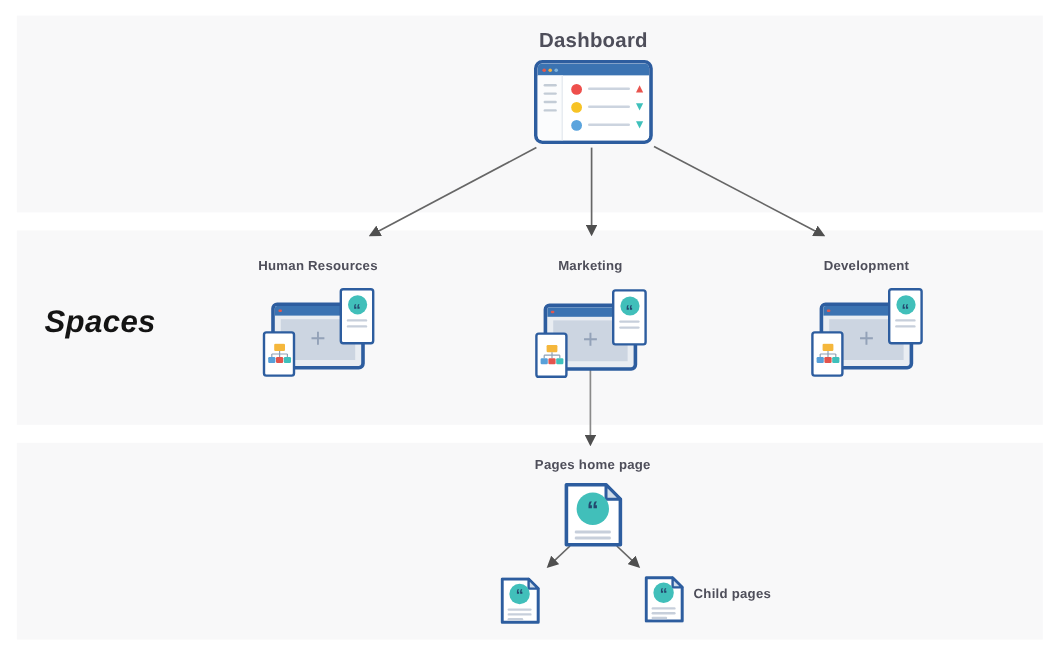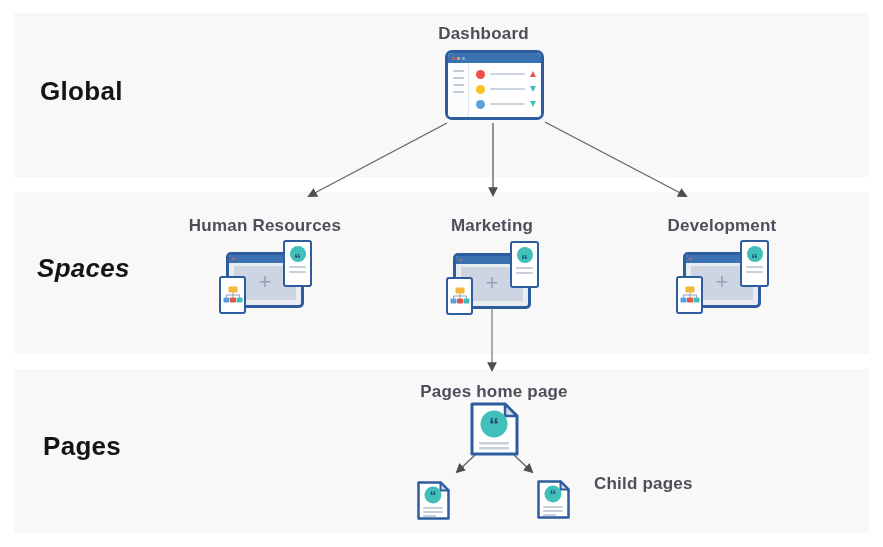--- a/index.html
+++ b/index.html
@@ -12,27 +12,27 @@
   .band { position:absolute; left:14px; width:855px; background:#f8f8f9; z-index:0; }
   .band-global { top:13px;  height:164px; }
   .band-spaces { top:192px; height:162px; }
   .band-pages  { top:369px; height:164px; }
 
   .section-label { position:absolute; z-index:3; font-size:26px; font-weight:700; color:#141414; letter-spacing:.3px; }
   .sl-global { left:40px; top:76px; }
   .sl-spaces { left:37px; top:253px;font-style:italic; }
   .sl-pages  { left:43px; top:431px; }
 
-  .node-label { position:absolute; z-index:3; font-size:17px; font-weight:700; color:#4e4e5a; letter-spacing:.2px; text-align:center; }
-  .nl-dashboard { left:434px; top:24px; width:99px; font-size:17px; }
+  .node-label { position:absolute; z-index:3; font-size:11px; font-weight:700; color:#4e4e5a; letter-spacing:.2px; text-align:center; }
+  .nl-dashboard { left:445px; top:24px; width:99px; font-size:17px; }
   .nl-hr        { left:165px; top:216px; width:200px; }
   .nl-marketing { left:392px; top:216px; width:200px; }
   .nl-dev       { left:622px; top:216px; width:200px; }
   .nl-home      { left:394px; top:382px; width:200px; }
-  .nl-children  { left:578px; top:474px; text-align:left;margin-left:16px; }
+  .nl-children  { left:578px; top:489px; text-align:left; }
 
   
   .arrows { position:absolute; left:0; top:0; z-index:1; pointer-events:none; }
 
   
   .dash { position:absolute; left:445px; top:50px; width:99px; height:70px; z-index:2;
           background:#fff; border:3px solid #2d5d9f; border-radius:7px; overflow:hidden; }
   .dash-titlebar { height:10px; background:#3b73b2; display:flex; align-items:center; gap:2px; padding-left:4px; }
   .dash-dot { width:3px; height:3px; border-radius:50%; }
   .dot-red    { background:#e2574e; }
@@ -86,23 +86,21 @@
 </style>
 </head>
 <body>
 
 <div class="canvas">
 
   <div class="band band-global"></div>
   <div class="band band-spaces"></div>
   <div class="band band-pages"></div>
 
-  <div class="section-label sl-global">Global</div>
   <div class="section-label sl-spaces">Spaces</div>
-  <div class="section-label sl-pages">Pages</div>
 
   <svg class="arrows" width="883" height="547">
     <defs>
       <marker id="ah" viewBox="0 0 10 10" refX="8" refY="5" markerWidth="7" markerHeight="7" orient="auto-start-reverse">
         <path d="M0,0 L10,5 L0,10 z" fill="#4f4f4f"></path>
       </marker>
     </defs>
     <line x1="447" y1="123" x2="309" y2="196" stroke="#666" stroke-width="1.4" marker-end="url(#ah)"></line>
     <line x1="493" y1="123" x2="493" y2="195" stroke="#666" stroke-width="1.4" marker-end="url(#ah)"></line>
     <line x1="545" y1="122" x2="686" y2="196" stroke="#666" stroke-width="1.4" marker-end="url(#ah)"></line>

